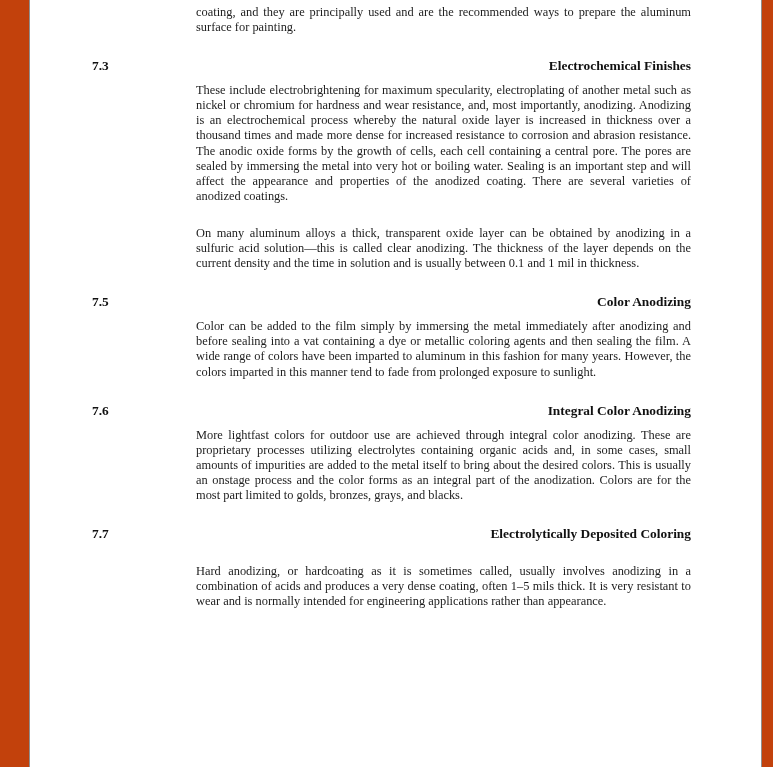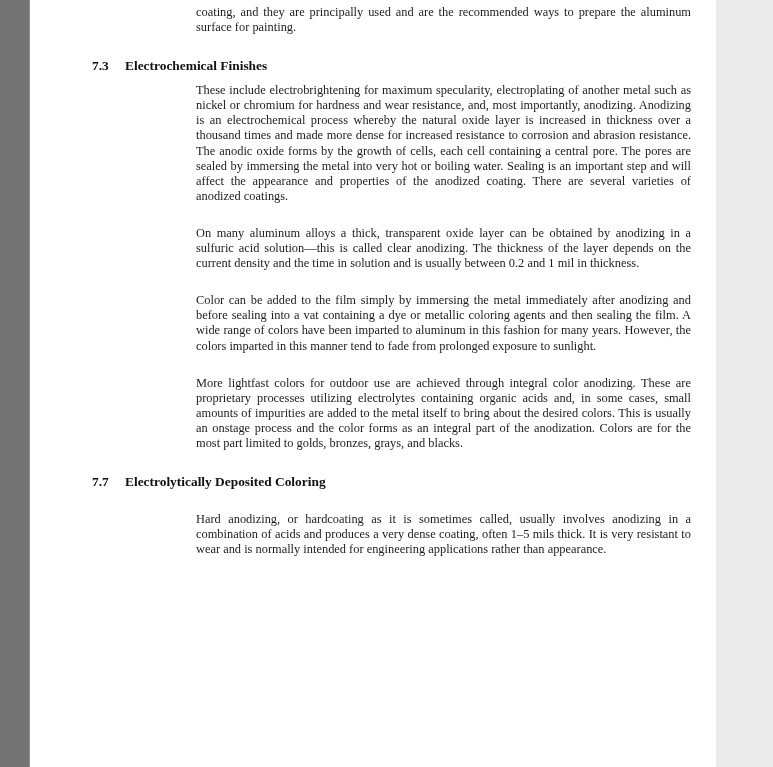--- a/index.html
+++ b/index.html
@@ -5,24 +5,24 @@
   html, body {
     margin: 0;
     padding: 0;
   }
   body {
     font-family: "Liberation Serif", serif;
     background: #eaeaea;
   }
   .viewport {
     position: relative;
-    width: 716px;
+    width: 773px;
     height: 767px;
     overflow: hidden;
-    background: #737373;
+    background: #c2410c;
   }
   .page {
     position: absolute;
     left: 29px;
     top: -12px;
     width: 733px;
     height: 790px;
     background: #ffffff;
     border: 1px solid #8f8f8f;
     box-sizing: border-box;
@@ -41,56 +41,66 @@
   .doc-section {
     margin-top: 22px;
   }
   .sec-heading {
     margin: 0 70px 9px 62px;
     font-weight: bold;
     font-size: 13.4px;
     line-height: 17px;
     color: #111111;
     display: flex;
+    gap: 32px;
   }
   .sec-num {
     display: inline-block;
     width: 33px;
     flex: 0 0 33px;
   }
   .sec-title {
     flex: 1;
+    text-align: right;
   }
 </style>
 </head>
 <body>
 
 <div class="viewport">
   <div class="page">
     <div class="content">
 
       <p class="body-par">coating, and they are principally used and are the recommended ways to prepare the aluminum surface for painting.</p>
 
       <div class="doc-section">
         <div class="sec-heading">
           <span class="sec-num">7.3</span>
           <span class="sec-title">Electrochemical Finishes</span>
         </div>
         <p class="body-par">These include electrobrightening for maximum specularity, electroplating of another metal such as nickel or chromium for hardness and wear resistance, and, most importantly, anodizing. Anodizing is an electrochemical process whereby the natural oxide layer is increased in thickness over a thousand times and made more dense for increased resistance to corrosion and abrasion resistance. The anodic oxide forms by the growth of cells, each cell containing a central pore. The pores are sealed by immersing the metal into very hot or boiling water. Sealing is an important step and will affect the appearance and properties of the anodized coating. There are several varieties of anodized coatings.</p>
       </div>
 
       <div class="doc-section">
-        <p class="body-par">On many aluminum alloys a thick, transparent oxide layer can be obtained by anodizing in a sulfuric acid solution—this is called clear anodizing. The thickness of the layer depends on the current density and the time in solution and is usually between 0.2 and 1 mil in thickness.</p>
+        <p class="body-par">On many aluminum alloys a thick, transparent oxide layer can be obtained by anodizing in a sulfuric acid solution—this is called clear anodizing. The thickness of the layer depends on the current density and the time in solution and is usually between 0.1 and 1 mil in thickness.</p>
       </div>
 
       <div class="doc-section">
+        <div class="sec-heading">
+          <span class="sec-num">7.5</span>
+          <span class="sec-title">Color Anodizing</span>
+        </div>
         <p class="body-par">Color can be added to the film simply by immersing the metal immediately after anodizing and before sealing into a vat containing a dye or metallic coloring agents and then sealing the film. A wide range of colors have been imparted to aluminum in this fashion for many years. However, the colors imparted in this manner tend to fade from prolonged exposure to sunlight.</p>
       </div>
 
       <div class="doc-section">
+        <div class="sec-heading">
+          <span class="sec-num">7.6</span>
+          <span class="sec-title">Integral Color Anodizing</span>
+        </div>
         <p class="body-par">More lightfast colors for outdoor use are achieved through integral color anodizing. These are proprietary processes utilizing electrolytes containing organic acids and, in some cases, small amounts of impurities are added to the metal itself to bring about the desired colors. This is usually an onstage process and the color forms as an integral part of the anodization. Colors are for the most part limited to golds, bronzes, grays, and blacks.</p>
       </div>
 
       <div class="doc-section">
         <div class="sec-heading">
           <span class="sec-num">7.7</span>
           <span class="sec-title">Electrolytically Deposited Coloring</span>
         </div>
       </div>
 

